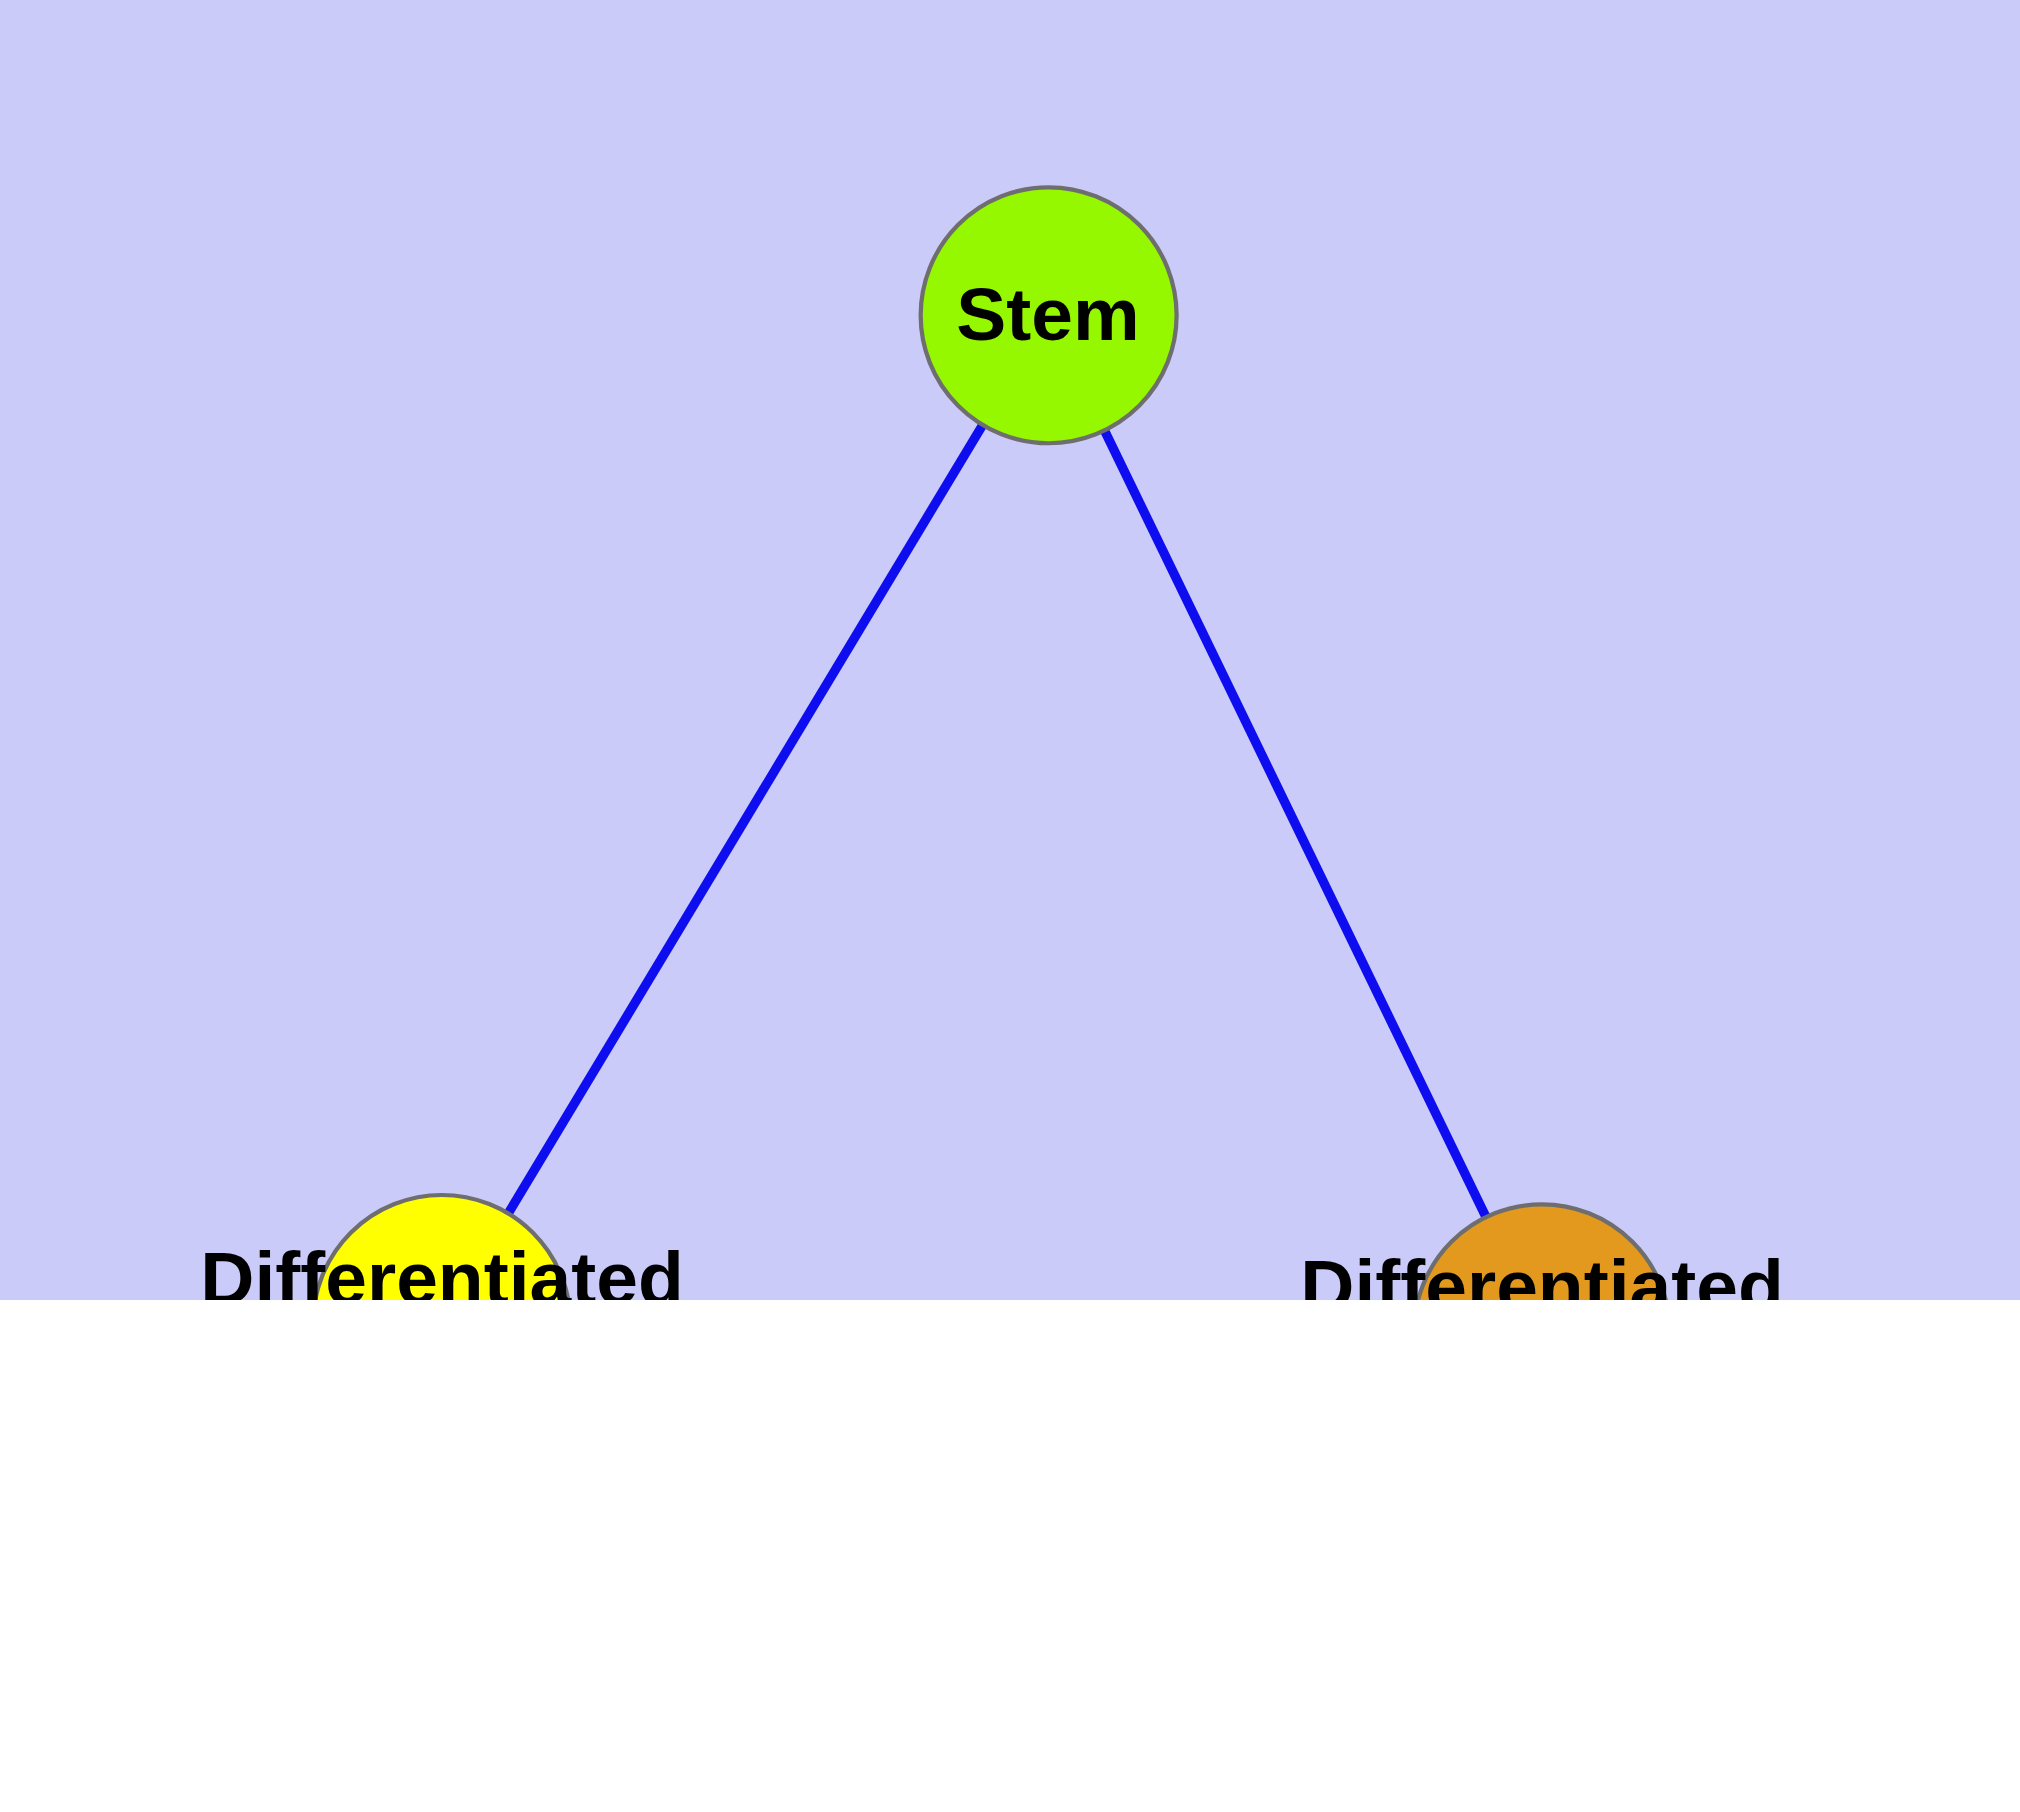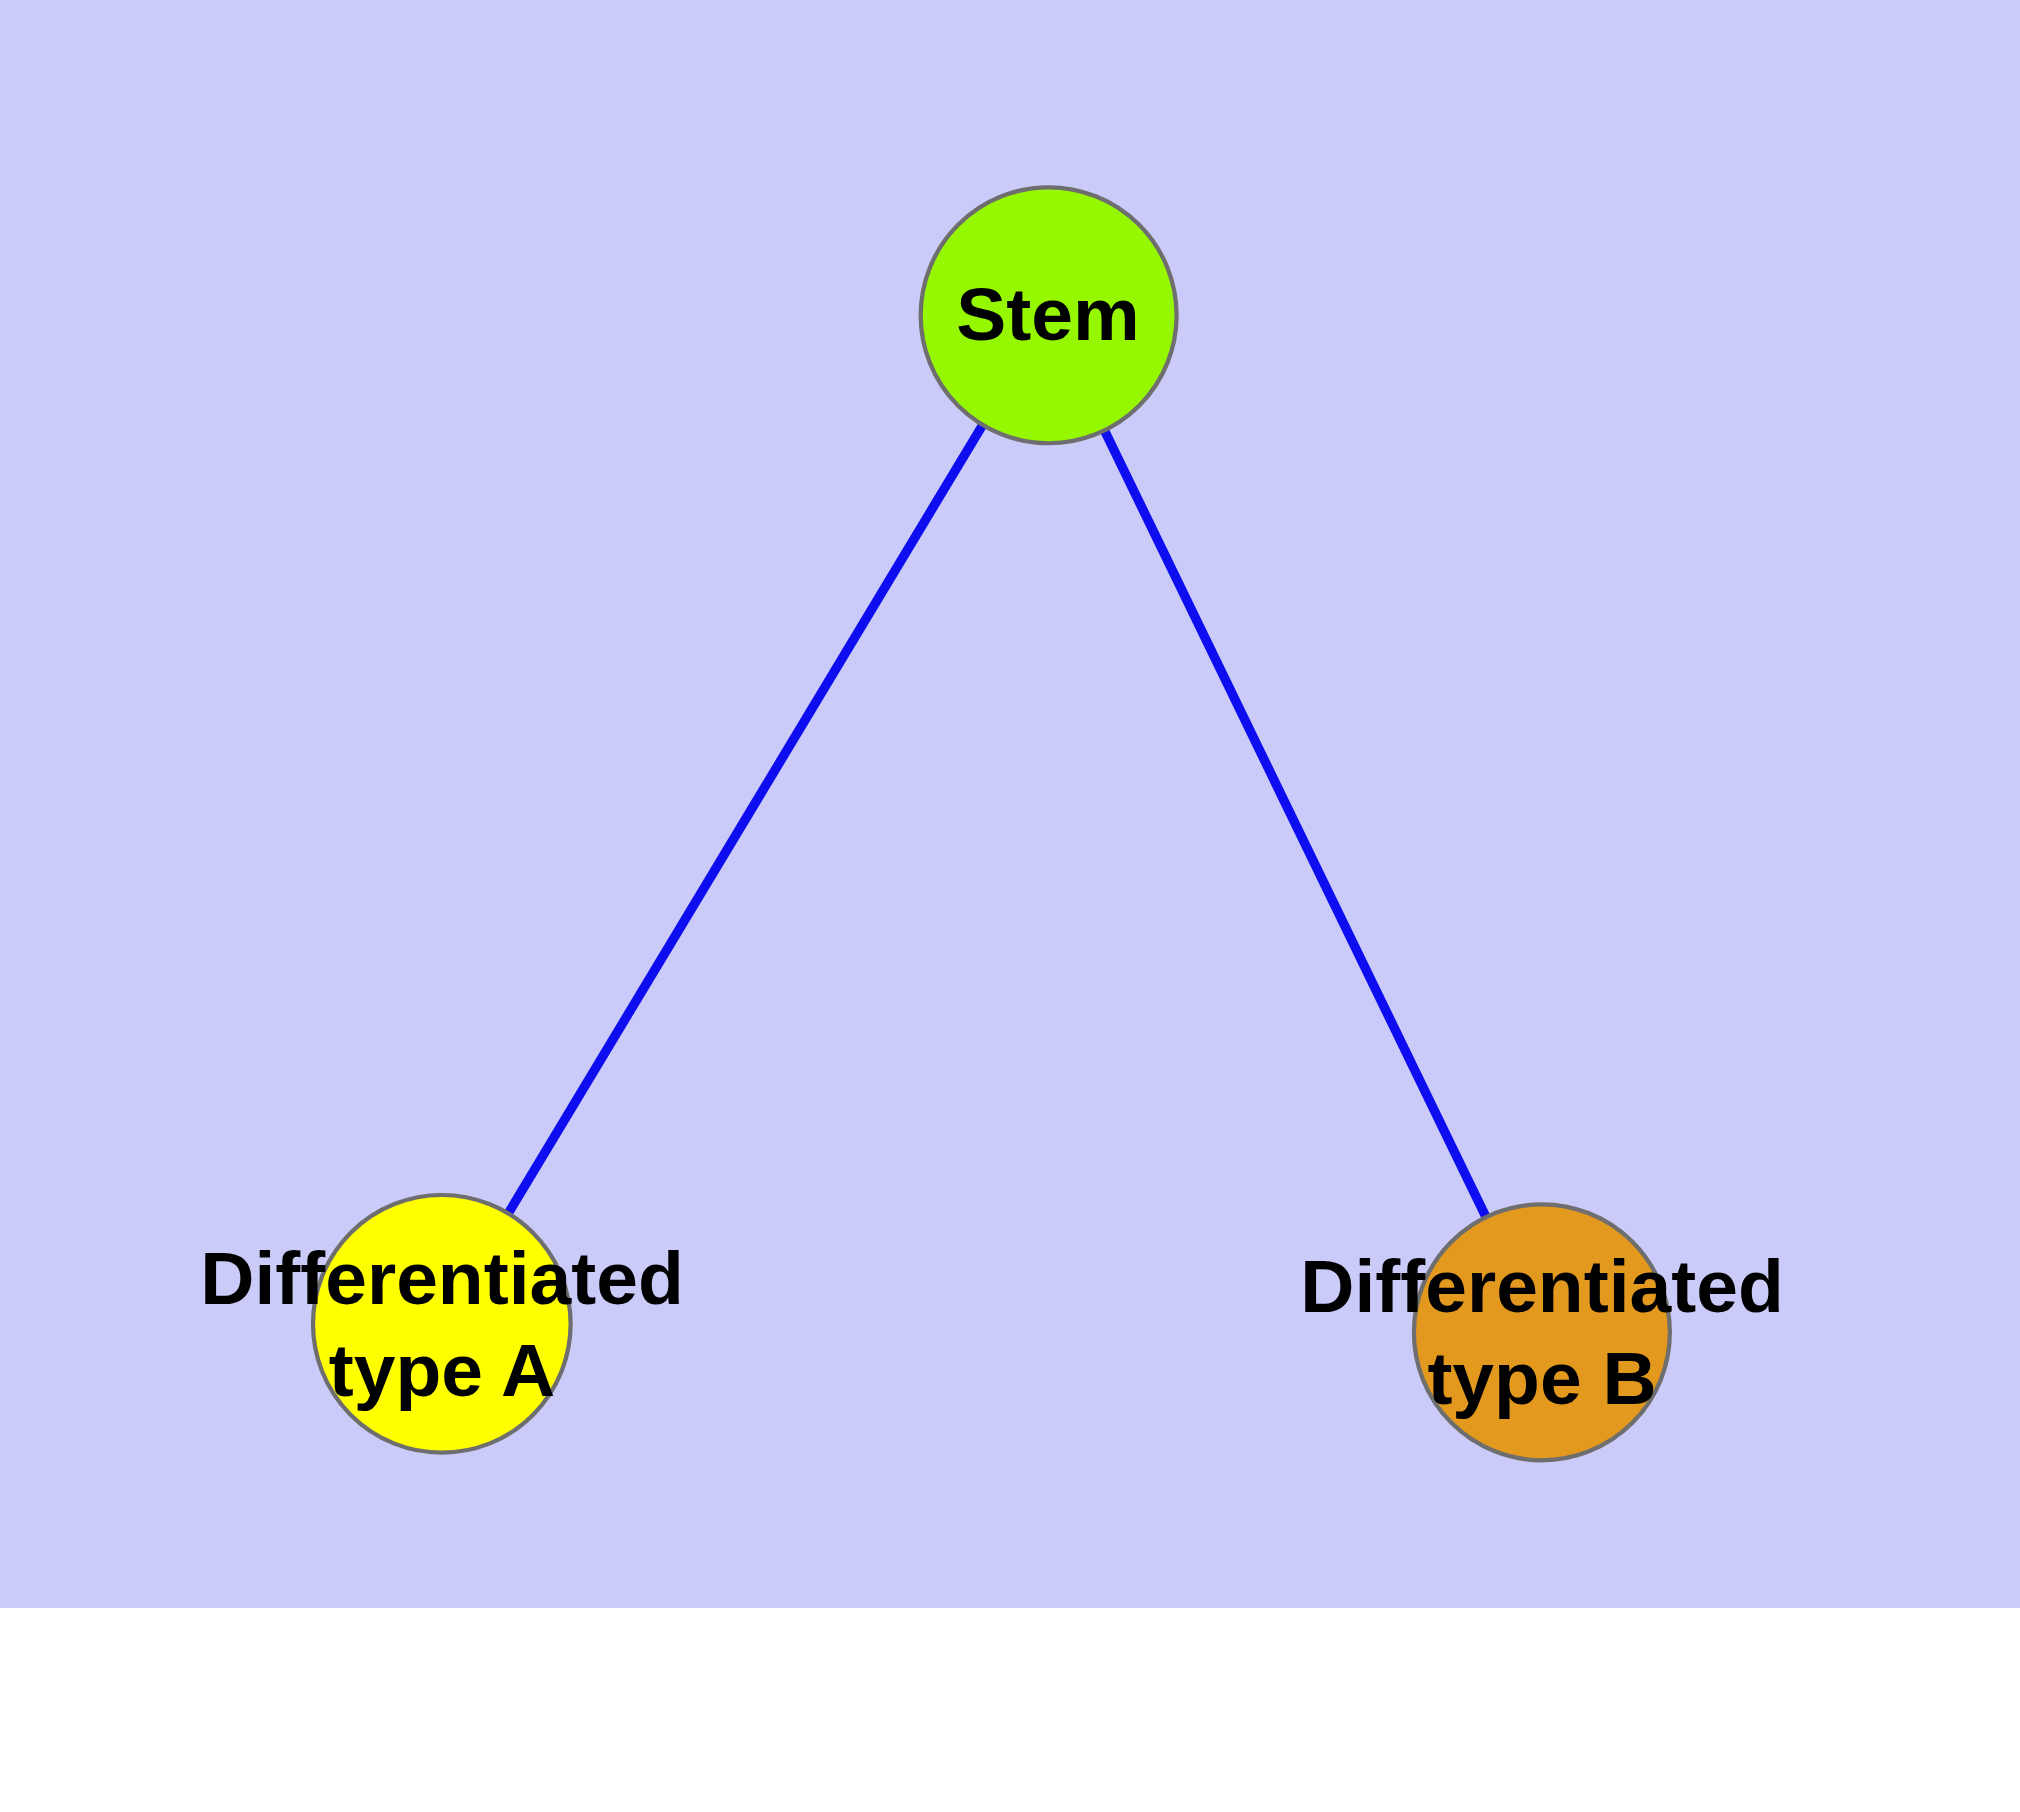--- a/index.html
+++ b/index.html
@@ -1,19 +1,19 @@
 <!DOCTYPE html>
 <html style="font-size:13.6px"><head>
 <meta charset="utf-8">
 <style>
   html, body { margin: 0; padding: 0; }
   .canvas {
     position: relative;
     width: 2021px;
-    height: 1608px;
+    height: 1300px;
     overflow: hidden;
     font-family: "Liberation Sans", "DejaVu Sans", sans-serif;
   }
   .graph-svg { position: absolute; left: 0; top: 0; display: block; }
   .edge { stroke-width: 11px; fill: none; }
   .node-circle { stroke-width: 5px; }
   .node-label {
     position: absolute;
     transform: translate(-50%, -50%);
     font-weight: bold;

